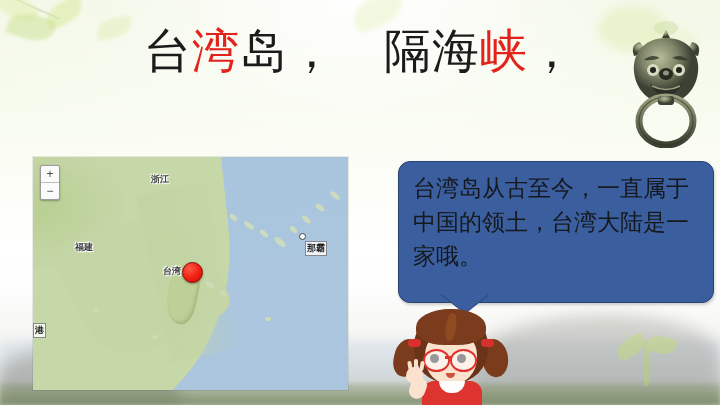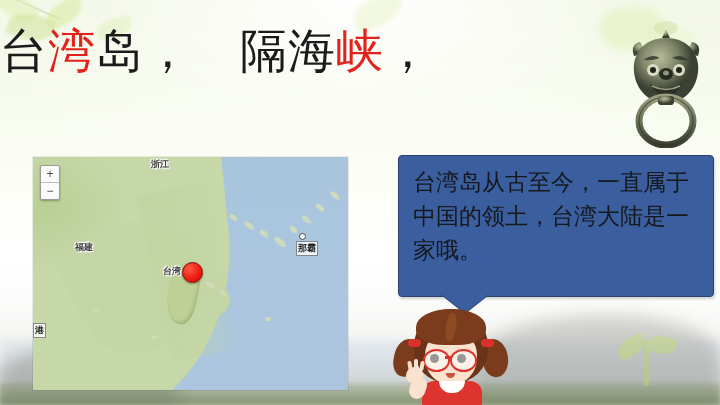--- a/index.html
+++ b/index.html
@@ -39,21 +39,21 @@
   .sky-band{position:absolute;left:0;bottom:18px;width:720px;height:46px;background:rgba(176,196,214,.30);filter:blur(5px);}
 
   
   .sprout{position:absolute;left:612px;top:330px;width:70px;height:58px;opacity:.55;}
   .sprout .stem{position:absolute;left:32px;top:10px;width:5px;height:46px;background:#b9d176;border-radius:3px;}
   .sprout .lf{position:absolute;width:30px;height:18px;background:#c3d982;border-radius:60% 10% 60% 10%;}
   .sprout .lf-l{left:4px;top:8px;transform:rotate(-28deg);}
   .sprout .lf-r{left:34px;top:6px;transform:rotate(16deg);}
 
   
-  .title{position:absolute;left:0;top:22px;width:720px;
+  .title{position:absolute;left:0;top:22px;width:720px;text-align:center;
          font-family:"Liberation Serif", serif;font-size:47px;line-height:58px;
          color:#1b1b1b;letter-spacing:1px;font-weight:400;white-space:nowrap;}
   .title .ln{display:block;}
   .title .hl{color:#e3231b;}
 
   
   .map{position:absolute;left:33px;top:157px;width:315px;height:233px;
        background:#a8c4dd;overflow:hidden;box-shadow:0 0 0 1px rgba(0,0,0,.08);}
   .sea{position:absolute;inset:0;background:linear-gradient(to bottom,#a9c5de 0%, #abc6de 60%, #aac5dd 100%);}
   .land{position:absolute;background:#c2d3a4;}
@@ -89,22 +89,22 @@
           background:radial-gradient(circle at 35% 30%, #ff5a48 0%, #ef1d10 55%, #c30f05 100%);
           border:1px solid #7d0b04;box-shadow:0 1px 2px rgba(0,0,0,.35);}
   .zoomctl{position:absolute;left:7px;top:8px;width:18px;height:33px;
            background:#fbfbfb;border:1px solid #9a9a9a;border-radius:2px;
            box-shadow:0 1px 2px rgba(0,0,0,.3);}
   .zoomctl div{height:16px;display:flex;align-items:center;justify-content:center;
                font-family:"Liberation Sans", sans-serif;font-size:12px;color:#4a4a4a;line-height:1;}
   .zoomctl .sep{height:1px;background:#bdbdbd;padding:0;}
 
   
-  .bubble{position:absolute;left:398px;top:155px;width:314px;height:140px;
-          background:#3a5e9e;border:1px solid #2a4472;border-radius:4px;
+  .bubble{position:absolute;left:398px;top:161px;width:314px;height:140px;
+          background:#3a5e9e;border:1px solid #2a4472;border-radius:12px;
           box-shadow:1px 2px 3px rgba(0,0,0,.18);}
   .bubble-text{position:absolute;left:14px;top:10px;width:292px;
                font-family:"Liberation Serif", serif;font-size:23px;line-height:34px;
                color:#15181c;letter-spacing:0px;}
   .bubble-tail{position:absolute;left:441px;top:294px;width:0;height:0;
                border-left:24px solid transparent;border-right:24px solid transparent;
                border-top:19px solid #3a5e9e;filter:drop-shadow(0 1px 0 #2a4472);}
 
   
   .girl{position:absolute;left:392px;top:305px;width:118px;height:100px;}
@@ -209,26 +209,26 @@
     <div class="ryukyu" style="left:256px;top:70px;width:9px;height:5px;transform:rotate(40deg);"></div>
     <div class="ryukyu" style="left:268px;top:60px;width:11px;height:5px;transform:rotate(40deg);"></div>
     <div class="ryukyu" style="left:282px;top:48px;width:10px;height:5px;transform:rotate(40deg);"></div>
     <div class="ryukyu" style="left:296px;top:36px;width:12px;height:5px;transform:rotate(40deg);"></div>
     <div class="ryukyu" style="left:172px;top:126px;width:10px;height:4px;transform:rotate(35deg);"></div>
     <div class="ryukyu" style="left:186px;top:134px;width:8px;height:4px;transform:rotate(35deg);"></div>
     <div class="isle" style="left:60px;top:152px;width:6px;height:4px;"></div>
     <div class="isle" style="left:118px;top:178px;width:7px;height:4px;"></div>
     <div class="isle" style="left:232px;top:160px;width:6px;height:4px;"></div>
 
-    <div class="map-label" style="left:118px;top:1px;">浙江</div>
+    <div class="map-label" style="left:118px;top:16px;">浙江</div>
     <div class="map-label" style="left:42px;top:84px;font-family:Liberation Mono, monospace;">福建</div>
     <div class="map-label" style="left:130px;top:108px;">台湾</div>
 
     <div class="city-dot" style="left:266px;top:76px;"></div>
-    <div class="lbl-box" style="left:263px;top:84px;">那霸</div>
+    <div class="lbl-box" style="left:272px;top:84px;">那霸</div>
     <div class="lbl-box" style="left:0px;top:166px;">港</div>
 
     <div class="marker"></div>
 
     <div class="zoomctl">
       <div>+</div>
       <div class="sep"></div>
       <div>−</div>
     </div>
   </div>

